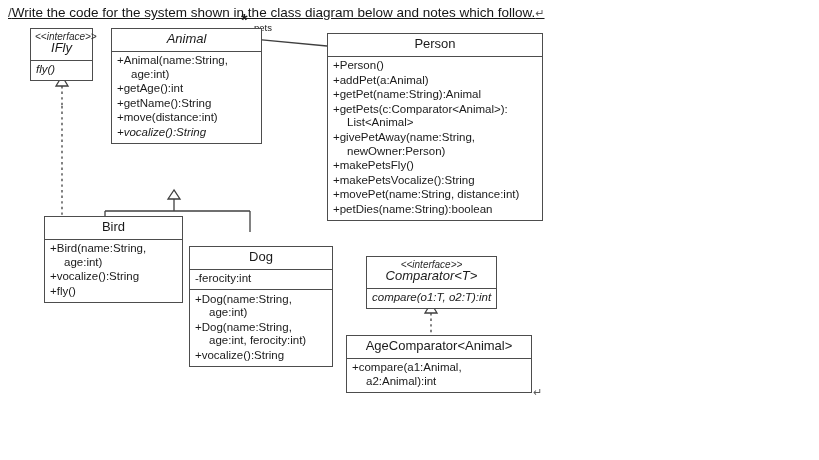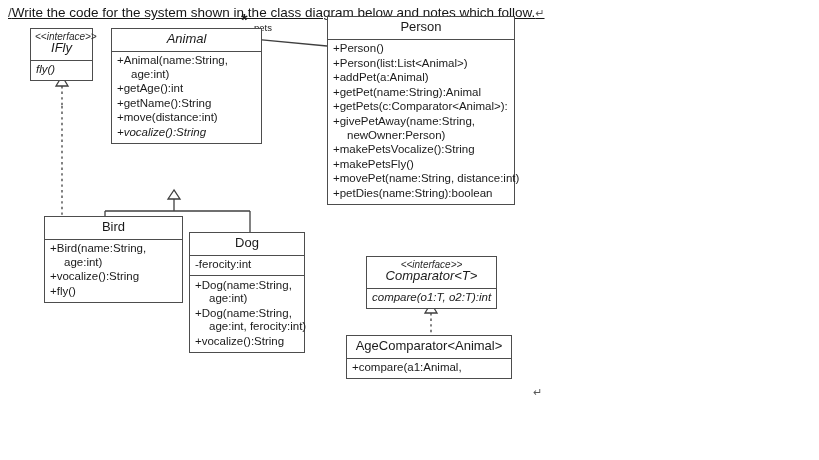--- a/index.html
+++ b/index.html
@@ -94,25 +94,25 @@
     font-style: italic;
   }
   .member .cont {
     display: block;
     padding-left: 14px;
   }
 
   
   #box-ifly      { left: 30px;  top: 28px;  width: 63px;  }
   #box-animal    { left: 111px; top: 28px;  width: 151px; }
-  #box-person    { left: 327px; top: 16px;  width: 188px; }
+  #box-person    { left: 327px; top: 33px;  width: 216px; }
   #box-bird      { left: 44px;  top: 216px; width: 139px; }
-  #box-dog       { left: 189px; top: 232px; width: 116px; }
+  #box-dog       { left: 189px; top: 246px; width: 144px; }
   #box-comparator{ left: 366px; top: 256px; width: 131px; }
-  #box-agecomp   { left: 346px; top: 335px; width: 166px; }
+  #box-agecomp   { left: 346px; top: 335px; width: 186px; }
 
   #box-person .member { font-size: 11.5px; }
 </style>
 </head>
 <body>
 
 <div id="doc-heading">
   <span class="cursor-mark">/</span><span>Write the code for the system shown in the class diagram below and notes which follow.</span><span class="pilcrow">↵</span>
 </div>
 
@@ -167,32 +167,32 @@
       <div class="member italic">+vocalize():String</div>
     </div>
   </div>
 
   <div class="uml-box" id="box-person">
     <div class="uml-compartment uml-title">
       <span class="uml-name">Person</span>
     </div>
     <div class="uml-compartment">
       <div class="member">+Person()</div>
-      <div class="member">+Person(list:List&lt;Animal&gt;)</div>
       <div class="member">+addPet(a:Animal)</div>
       <div class="member">+getPet(name:String):Animal</div>
       <div class="member">
         <span>+getPets(c:Comparator&lt;Animal&gt;):</span>
+        <span class="cont">List&lt;Animal&gt;</span>
       </div>
       <div class="member">
         <span>+givePetAway(name:String,</span>
         <span class="cont">newOwner:Person)</span>
       </div>
+      <div class="member">+makePetsFly()</div>
       <div class="member">+makePetsVocalize():String</div>
-      <div class="member">+makePetsFly()</div>
       <div class="member">+movePet(name:String, distance:int)</div>
       <div class="member">+petDies(name:String):boolean</div>
     </div>
   </div>
 
   <div class="uml-box" id="box-bird">
     <div class="uml-compartment uml-title">
       <span class="uml-name">Bird</span>
     </div>
     <div class="uml-compartment">
@@ -235,19 +235,20 @@
     </div>
   </div>
 
   <div class="uml-box" id="box-agecomp">
     <div class="uml-compartment uml-title">
       <span class="uml-name">AgeComparator&lt;Animal&gt;</span>
     </div>
     <div class="uml-compartment">
       <div class="member">
         <span>+compare(a1:Animal,</span>
+        <span class="cont">a2:Animal):int</span>
       </div>
     </div>
   </div>
 
 </div>
 
 <div style="position:absolute;left:533px;top:386px;font-size:11px;color:#5a5a5a;">↵</div>
 
 </body></html>

